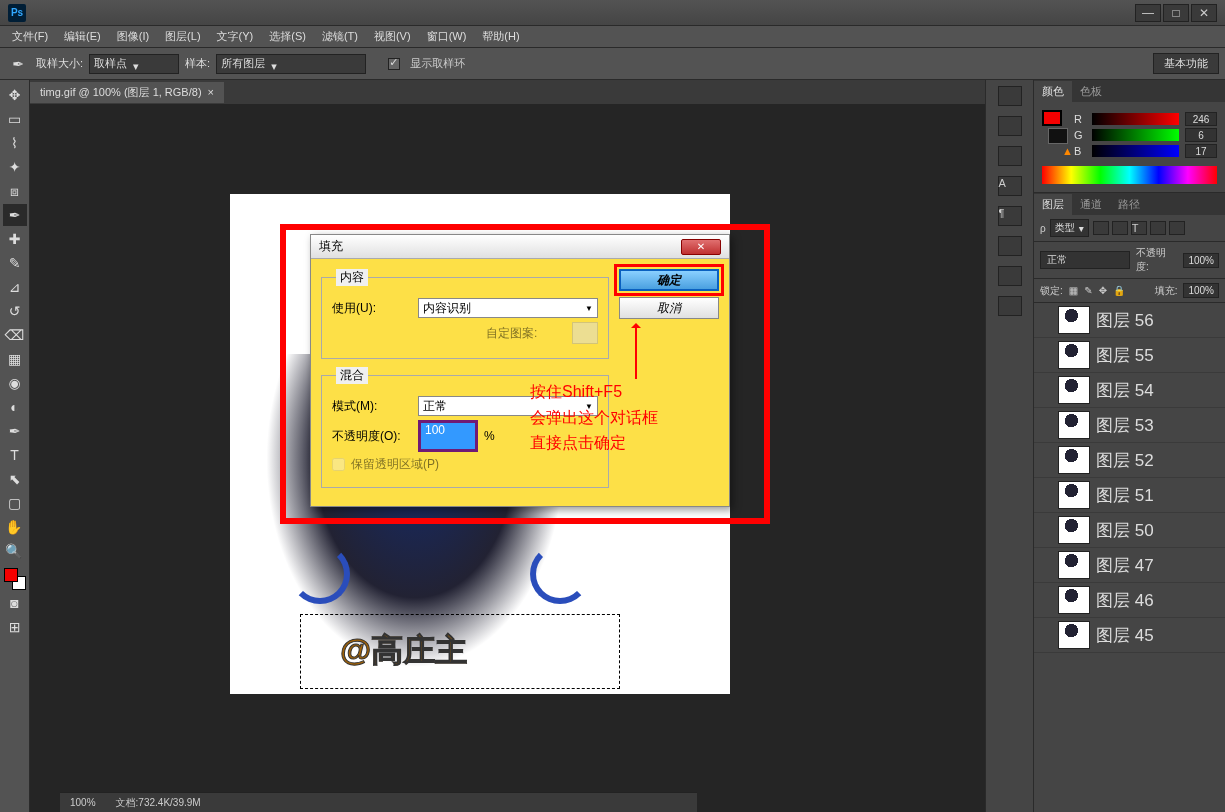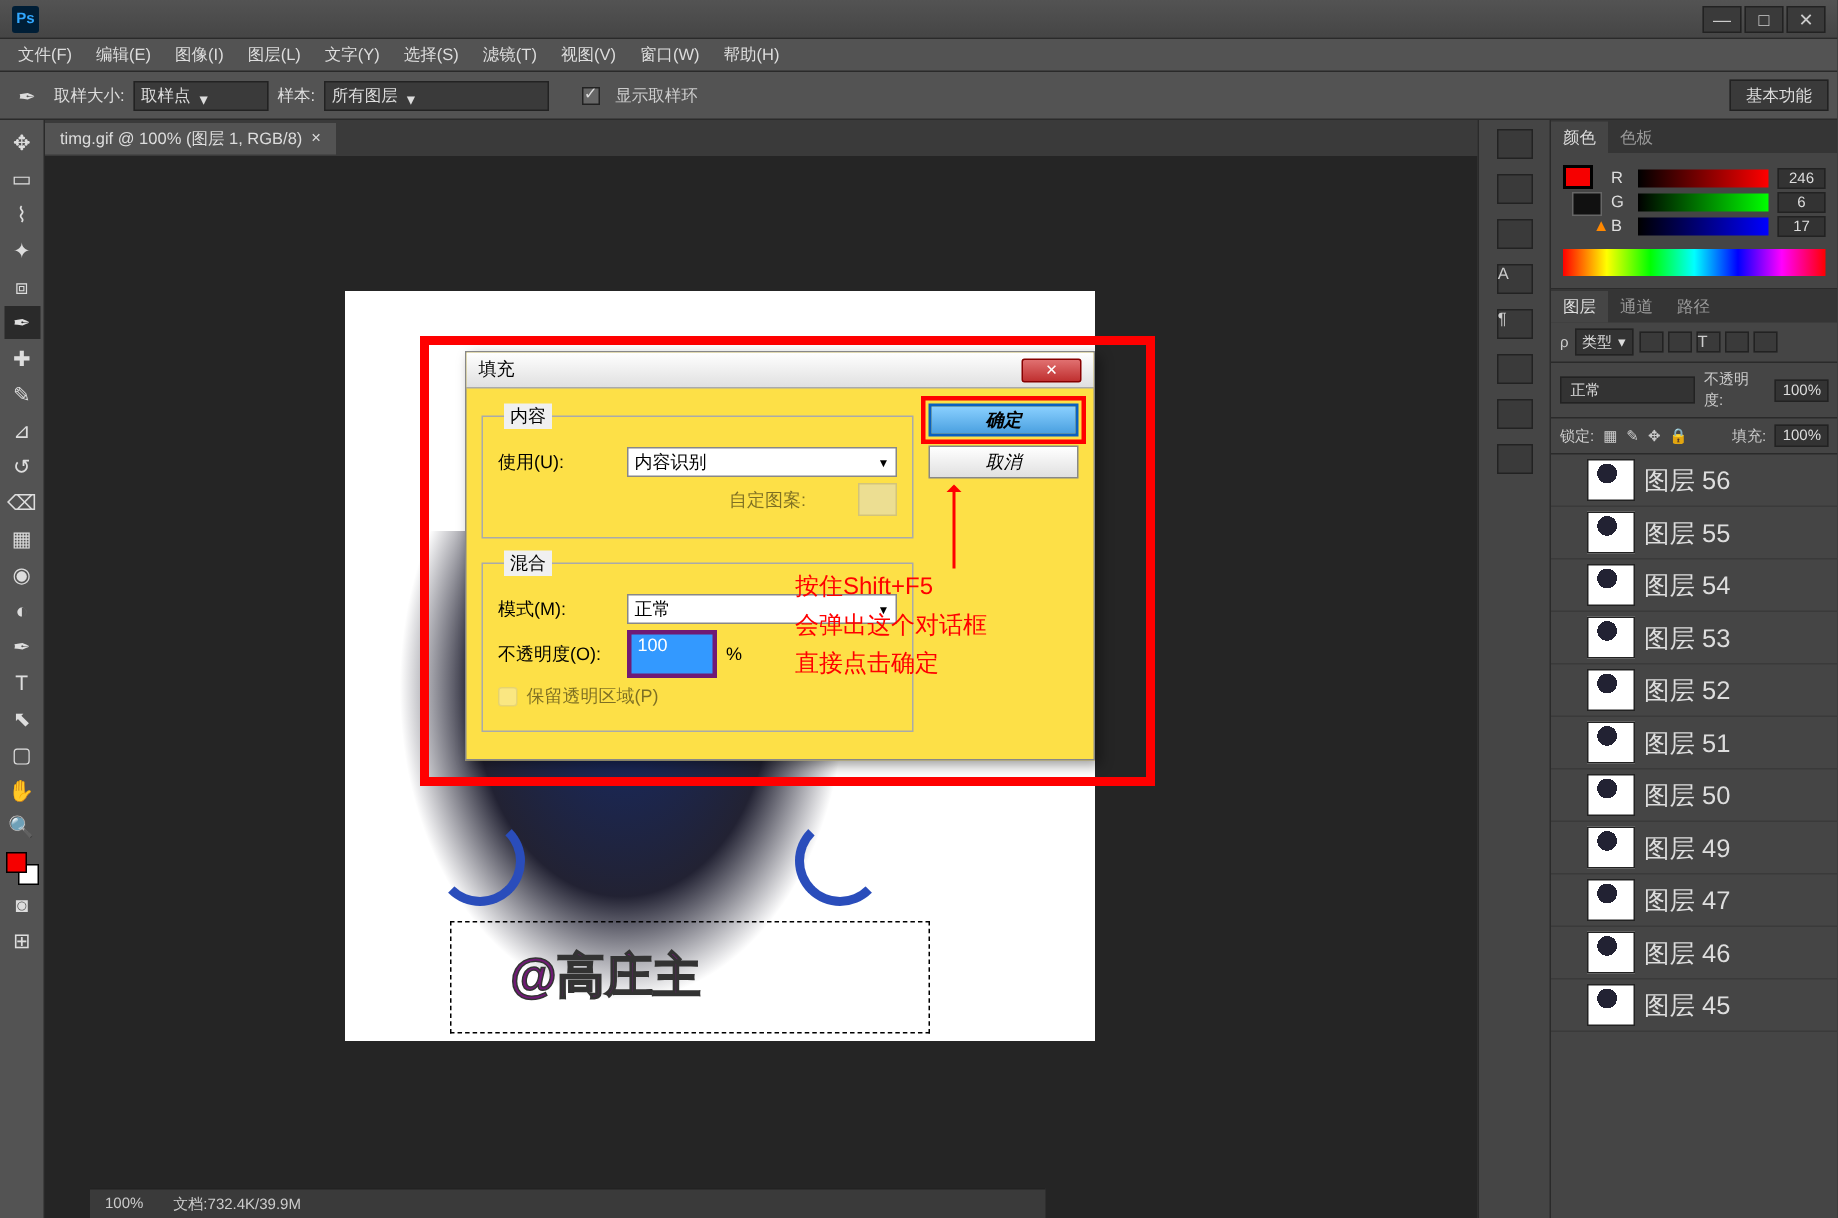--- a/index.html
+++ b/index.html
@@ -36,21 +36,21 @@
 .fg-sw { width:14px; height:14px; background:#f60000; border:1px solid #000; position:absolute; top:0; left:0; z-index:2; }
 .bg-sw { width:14px; height:14px; background:#fff; border:1px solid #000; position:absolute; bottom:0; right:0; }
 
 
 .center { flex:1; background:#252525; position:relative; display:flex; flex-direction:column; }
 .doc-tabs { height:24px; background:#3a3a3a; display:flex; align-items:center; }
 .doc-tab { background:#535353; padding:3px 10px; color:#ddd; font-size:11px; display:flex; align-items:center; gap:6px; }
 .canvas-zone { flex:1; position:relative; overflow:hidden; }
 .canvas { position:absolute; left:200px; top:90px; width:500px; height:500px; background:#fff; }
 .selection { position:absolute; left:70px; top:420px; width:320px; height:75px; border:1px dashed #000; }
-.watermark { position:absolute; left:110px; top:435px; font-size:32px; color:#701a75; -webkit-text-stroke:1px #333; font-weight:bold; }
+.watermark { position:absolute; left:110px; top:435px; font-size:32px; color:#a16207; -webkit-text-stroke:1px #333; font-weight:bold; }
 .char-body { position:absolute; left:10px; top:160px; width:350px; height:350px; background:radial-gradient(ellipse at 50% 30%,#152a6a 0%,#223 40%,transparent 60%); }
 .swirl { position:absolute; width:60px; height:60px; border:6px solid #2a4dbb; border-radius:50%; border-right-color:transparent; border-top-color:transparent; }
 .swirl.s1 { left:300px; top:350px; }
 .swirl.s2 { left:60px; top:350px; transform:scaleX(-1); }
 .annotation-box { position:absolute; left:250px; top:120px; width:490px; height:300px; border:6px solid #ff0000; z-index:10; pointer-events:none; }
 
 
 .dialog { position:absolute; left:280px; top:130px; width:420px; background:#fde047; border:1px solid #888; box-shadow:3px 3px 8px rgba(0,0,0,0.4); z-index:20; color:#000; font-size:12px; }
 .dlg-title { height:24px; background:linear-gradient(#fff,#e0e0e0); border-bottom:1px solid #aaa; display:flex; align-items:center; padding:0 8px; }
 .dlg-close { margin-left:auto; width:40px; height:16px; background:linear-gradient(#e07070,#c03030); border:1px solid #800; border-radius:2px; color:#fff; display:flex; align-items:center; justify-content:center; font-size:10px; }
@@ -372,25 +372,20 @@
             <div class="lyr-name">图层 51</div>
           </div>
           <div class="lyr-item">
             <div class="lyr-vis"></div>
             <div class="lyr-thumb"></div>
             <div class="lyr-name">图层 50</div>
           </div>
           <div class="lyr-item">
             <div class="lyr-vis"></div>
             <div class="lyr-thumb"></div>
-            <div class="lyr-name">图层 49</div>
-          </div>
-          <div class="lyr-item">
-            <div class="lyr-vis"></div>
-            <div class="lyr-thumb"></div>
             <div class="lyr-name">图层 47</div>
           </div>
           <div class="lyr-item">
             <div class="lyr-vis"></div>
             <div class="lyr-thumb"></div>
             <div class="lyr-name">图层 46</div>
           </div>
           <div class="lyr-item">
             <div class="lyr-vis"></div>
             <div class="lyr-thumb"></div>

